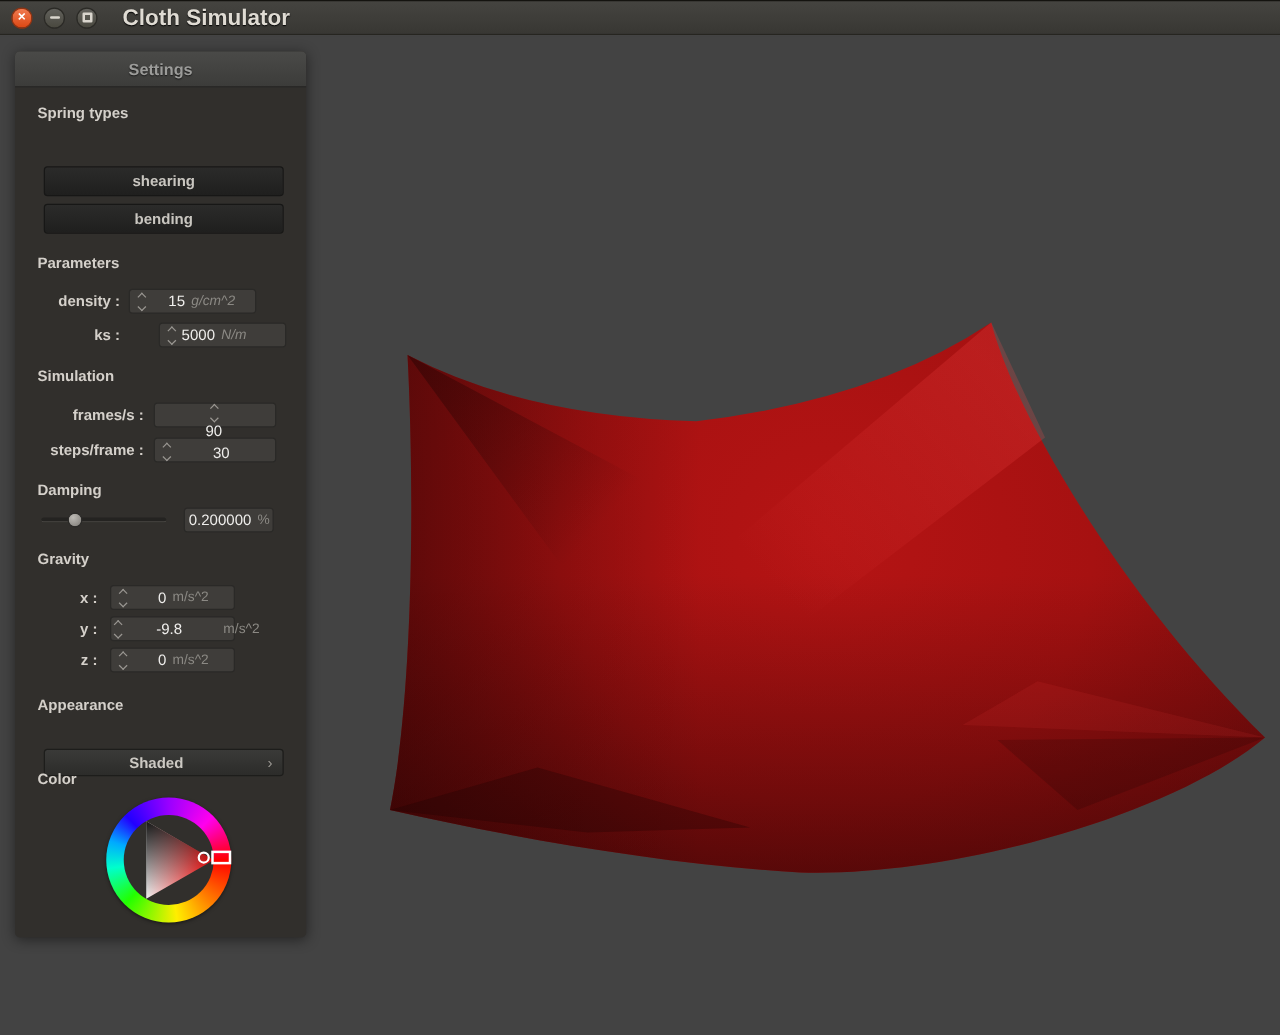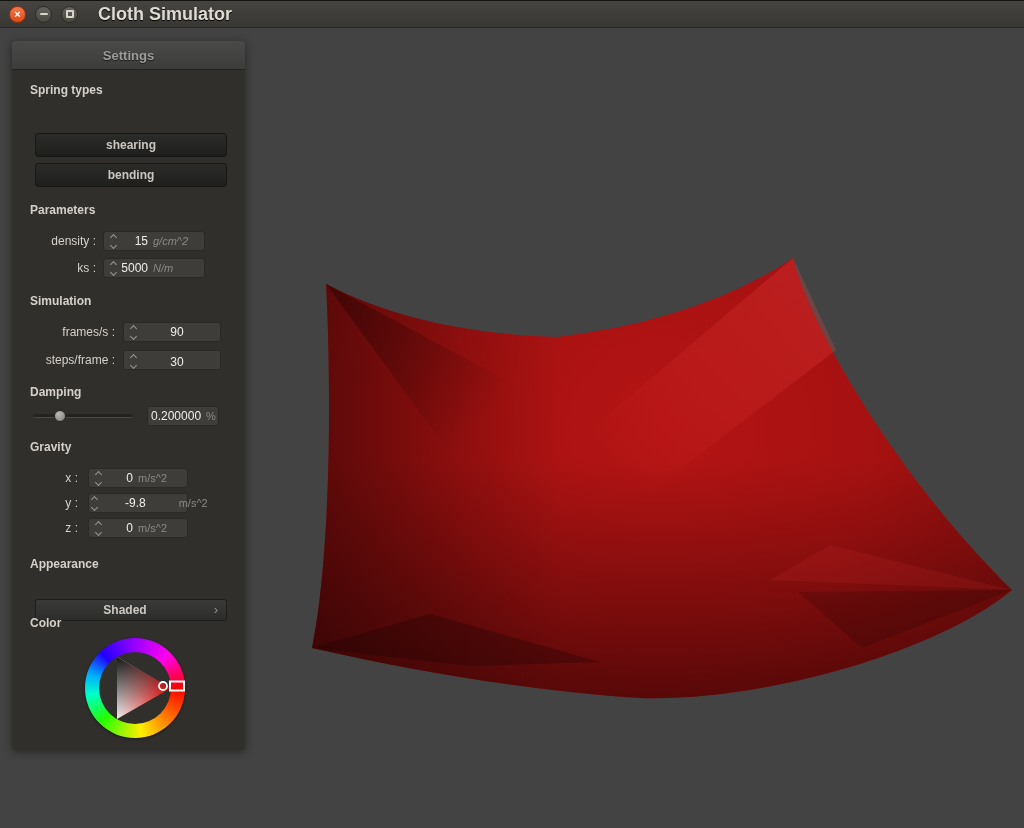--- a/index.html
+++ b/index.html
@@ -35,21 +35,21 @@
                   color:#9c9c9a; font-size:13px; font-weight:bold; text-align:center;
                   line-height:29px; text-shadow:0 1px 1px #1a1a1a; }
   .heading { position:absolute; left:18px; font-size:12px; font-weight:bold; color:#d4d0ca; }
 
   .sbtn { position:absolute; left:23px; width:192px; height:24px; border-radius:3px;
           background:linear-gradient(#2b2b2a,#1f1f1e); border:1px solid #171716;
           color:#c9c6c0; font-size:12px; font-weight:bold; text-align:center; line-height:22px;
           font-family:"Liberation Sans", sans-serif; cursor:default; }
 
   .row { position:absolute; left:0; height:20px; display:flex; align-items:center; }
-  .row .lbl { font-size:12px; font-weight:normal; color:#d4d0ca; text-align:right; }
+  .row .lbl { font-size:12px; font-weight:bold; color:#d4d0ca; text-align:right; }
   .field { height:20px; background:#3f3d3a; border:1px solid #2a2927; border-radius:3px;
            display:flex; align-items:center; padding:0 5px 0 3px; }
   .spin { width:12px; display:flex; flex-direction:column; align-items:center; gap:3px; cursor:default; }
   .chev { width:5px; height:5px; border-top:1.5px solid #9a9792; border-right:1.5px solid #9a9792; }
   .chev.up { transform:rotate(-45deg); margin-top:1px; }
   .chev.dn { transform:rotate(135deg); margin-bottom:1px; }
   .val { flex:1; font-size:12px; color:#efeeec; text-align:right; }
   .val.center { text-align:center; }
   .unit { font-size:11px; color:#8b8984; text-align:left; margin-left:5px; }
   .u46 { width:46px;font-style:italic; } .u44 { width:44px; }
@@ -160,36 +160,36 @@
       <span class="lbl" style="width:84px">density :</span>
       <div class="field" style="margin-left:7px; width:102px;">
         <span class="spin">
             <i class="chev up"></i>
             <i class="chev dn"></i>
           </span>
         <span class="val">15</span>
         <span class="unit u46">g/cm^2</span>
       </div>
     </div>
-    <div class="row" style="top:217px; right:0;">
+    <div class="row" style="top:217px; right:0;gap:24px;">
       <span class="lbl" style="width:84px">ks :</span>
       <div class="field" style="margin-left:7px; width:102px;">
         <span class="spin">
             <i class="chev up"></i>
             <i class="chev dn"></i>
           </span>
         <span class="val">5000</span>
         <span class="unit u46">N/m</span>
       </div>
     </div>
 
     <div class="heading" style="top:253px">Simulation</div>
     <div class="row" style="top:281px; right:0;">
       <span class="lbl" style="width:103px">frames/s :</span>
-      <div class="field" style="margin-left:8px; width:98px;">
+      <div class="field" style="margin-left:8px; width:98px;flex-direction:column;">
         <span class="spin">
             <i class="chev up"></i>
             <i class="chev dn"></i>
           </span>
         <span class="val center">90</span>
       </div>
     </div>
     <div class="row" style="top:309px; right:0;">
       <span class="lbl" style="width:103px">steps/frame :</span>
       <div class="field" style="margin-left:8px; width:98px;align-items:flex-end;">

